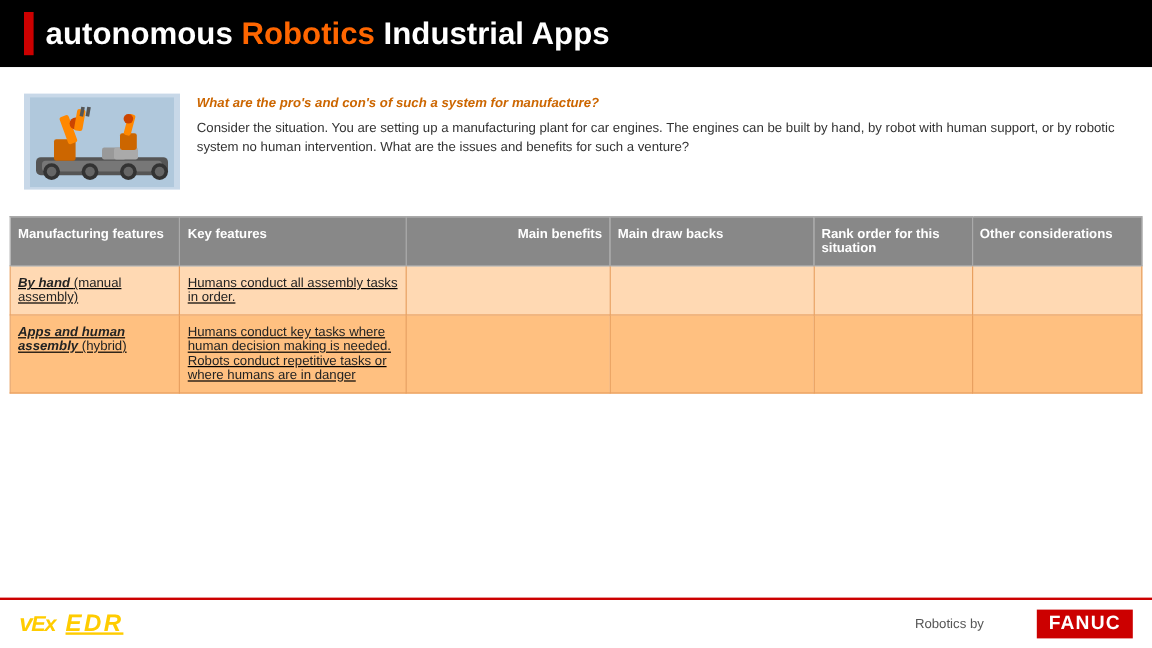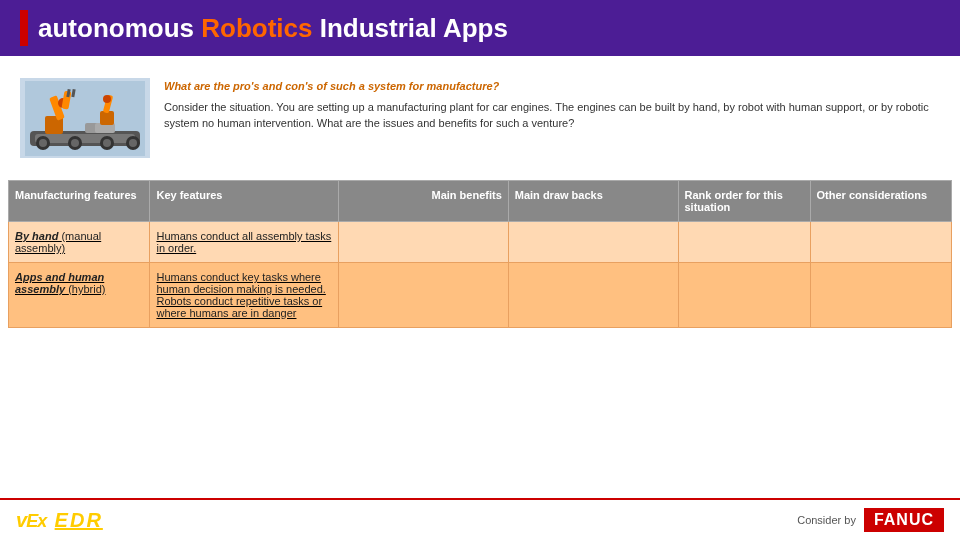--- a/index.html
+++ b/index.html
@@ -6,21 +6,21 @@
     body {
       width: 960px;
       height: 540px;
       font-family: Arial, sans-serif;
       overflow: hidden;
       background: #fff;
     }
 
     
     .header {
-      background: #4c1d95;
+      background: #000000;
       padding: 10px 20px;
       display: flex;
       align-items: center;
     }
     .header-accent {
       background: #cc0000;
       width: 8px;
       height: 36px;
       margin-right: 10px;
       flex-shrink: 0;
@@ -111,20 +111,21 @@
       position: absolute;
       bottom: 0;
       left: 0;
       right: 0;
       height: 42px;
       background: #fff;
       display: flex;
       align-items: center;
       padding: 0 16px;
       border-top: 2px solid #cc0000;
+      gap: 36px;
     }
     .footer-logo-vex {
       font-size: 20px;
       font-weight: 900;
       color: #ffcc00;
       letter-spacing: -1px;
       font-style: italic;
     }
     .footer-logo-edr {
       font-size: 20px;
@@ -260,15 +261,15 @@
 
     </tbody>
   </table>
 </div>
 
 <div class="footer">
   <div>
     <span class="footer-logo-vex">v</span><span class="footer-logo-vex" style="font-size:18px;">E</span><span class="footer-logo-vex" style="font-size:18px;">x</span>
     <span class="footer-logo-edr" style="margin-left:4px;">EDR</span>
   </div>
-  <div class="footer-endorsed">Consider by</div>
+  <div class="footer-endorsed">Robotics by</div>
   <div class="footer-fanuc">FANUC</div>
 </div>
 
 </body></html>

